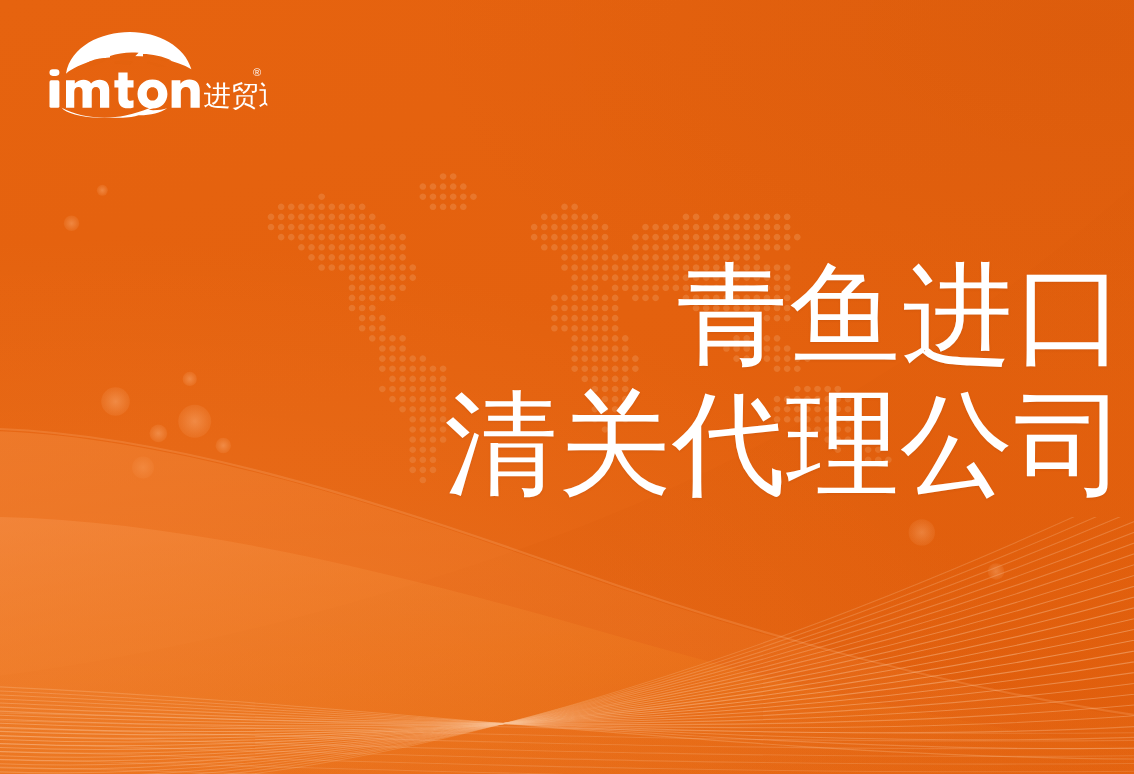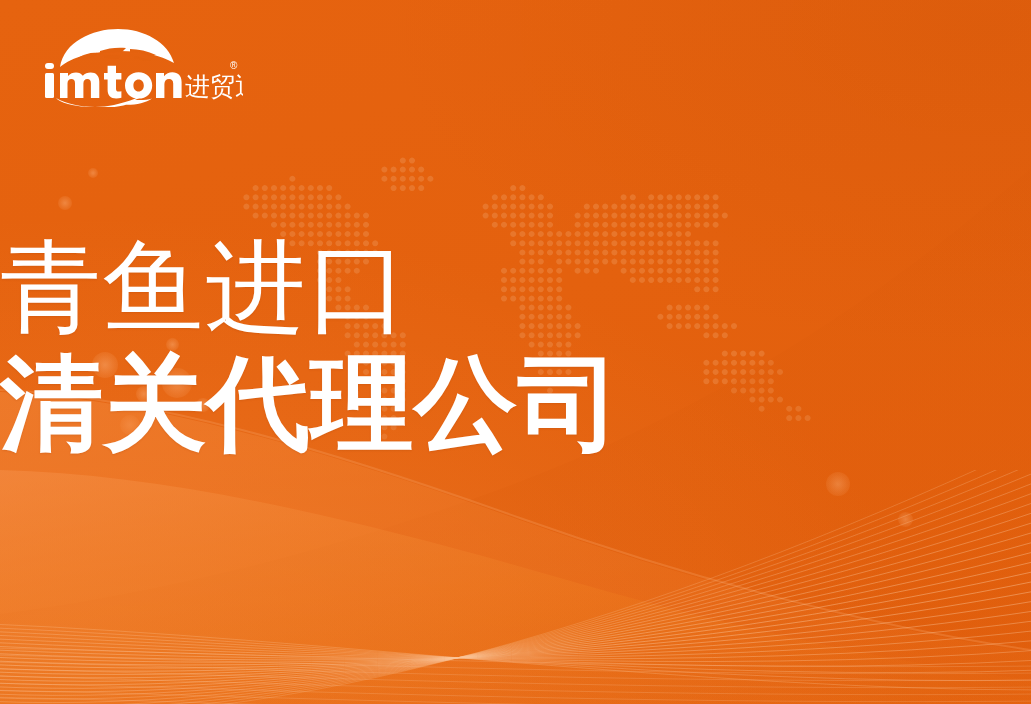--- a/index.html
+++ b/index.html
@@ -64,38 +64,37 @@
     height: 80px;
   }
   .logo svg { display: block; width: 100%; height: 100%; }
 
   
   .headline {
     position: absolute;
     left: 0;
     top: 228px;
     width: 1025px;
-    text-align: left;
+    text-align: right;
     color: #ffffff;
     font-weight: 400;
     letter-spacing: 0.01em;
     text-shadow: 0 1px 2px rgba(150,55,0,0.18);
   }
   .headline .l1 {
     display: block;
     font-size: 101px;
     line-height: 118px;
     letter-spacing: 0.015em;
   }
   .headline .l2 {
     display: block;
     font-size: 103px;
     line-height: 116px;
     letter-spacing: 0.005em;
-    font-weight: bold;
   }
 
   
   .tel {
     position: absolute;
     right: 20px;
     bottom: 34px;
     color: #ffffff;
     font-size: 25px;
     letter-spacing: 0.035em;

